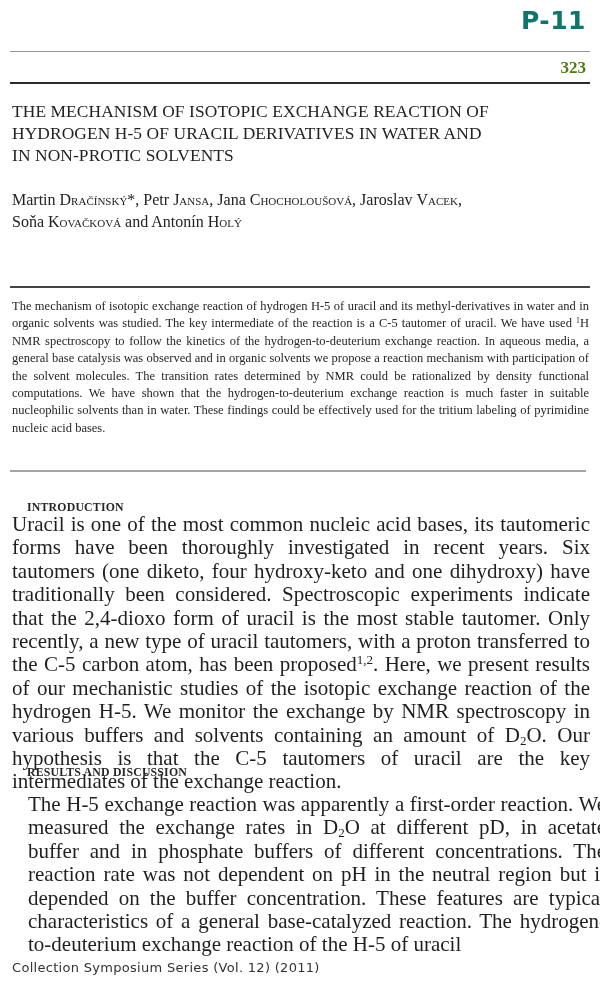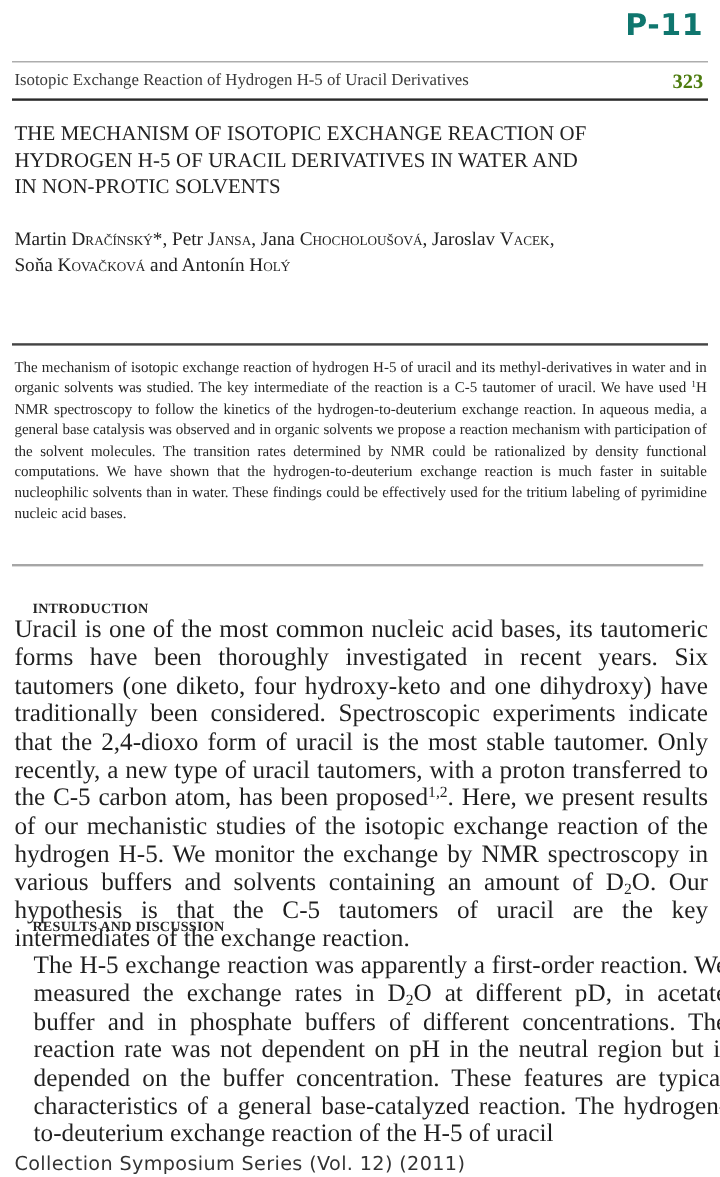--- a/index.html
+++ b/index.html
@@ -28,29 +28,28 @@
     .section-heading { position: absolute; left: 27px; font-size: 11.8px; font-weight: bold; color: #262626; letter-spacing: 0.2px; }
     #heading-intro { top: 500px; }
     #heading-results { top: 765px; }
 
     .body-text { position: absolute; left: 12px; width: 578px; font-size: 21px; line-height: 23.4px; text-align: justify; color: #1f1f1f; }
     #intro-text { top: 513px; }
     #results-text { top: 793px; margin-left: 16px; }
     sup { font-size: 0.62em; line-height: 0; vertical-align: 0.55em; }
     sub { font-size: 0.62em; line-height: 0; vertical-align: -0.25em; }
 
-    #footer { position: absolute; left: 12px; top: 960px; font-size: 16px; color: #333; letter-spacing: 0.3px; }
+    #footer { position: absolute; left: 12px; top: 960px; font-size: 13px; color: #333; letter-spacing: 0.3px; }
   </style>
 </head>
 <body>
 
 <div id="poster-code" class="sans">P-11</div>
 <div id="rule-top" class="rule"></div>
 <div id="running-head">
-  <span id="running-title" class="serif">Isotopic Exchange Reaction of Hydrogen H-5 of Uracil Derivatives</span>
   <span id="page-number" class="serif">323</span>
 </div>
 <div id="rule-head" class="rule"></div>
 
 <div id="paper-title" class="serif">
   <div>THE MECHANISM OF ISOTOPIC EXCHANGE REACTION OF</div>
   <div>HYDROGEN H-5 OF URACIL DERIVATIVES IN WATER AND</div>
   <div>IN NON-PROTIC SOLVENTS</div>
 </div>
 

